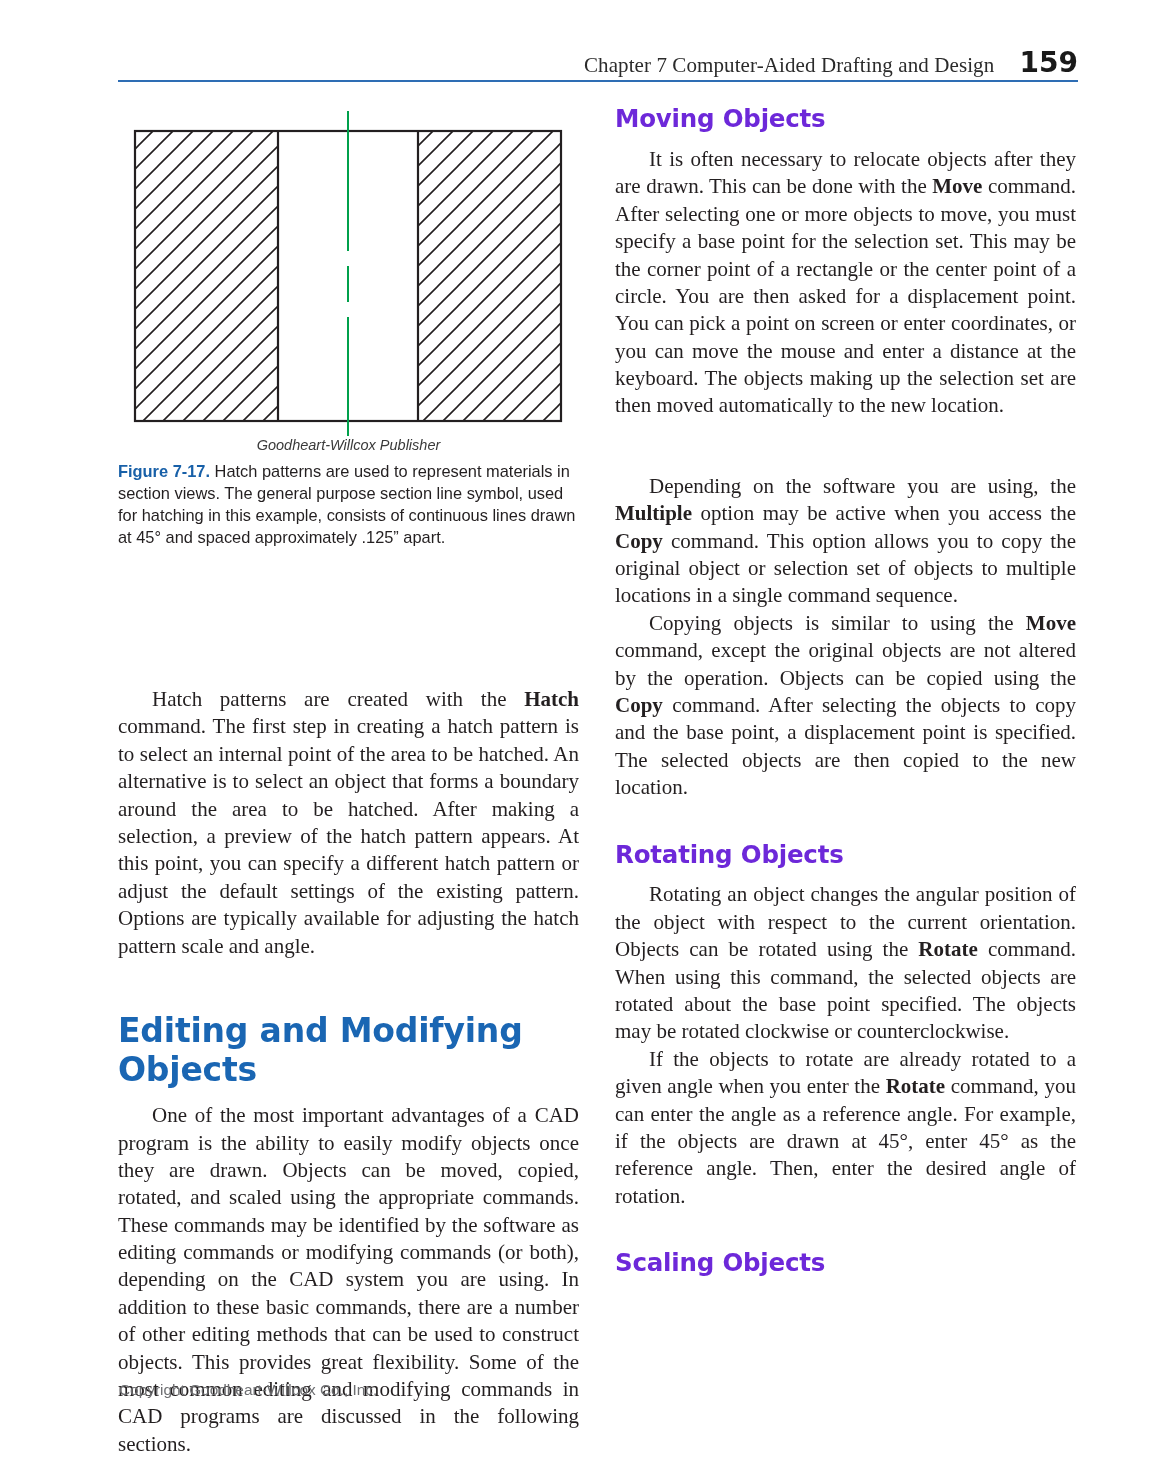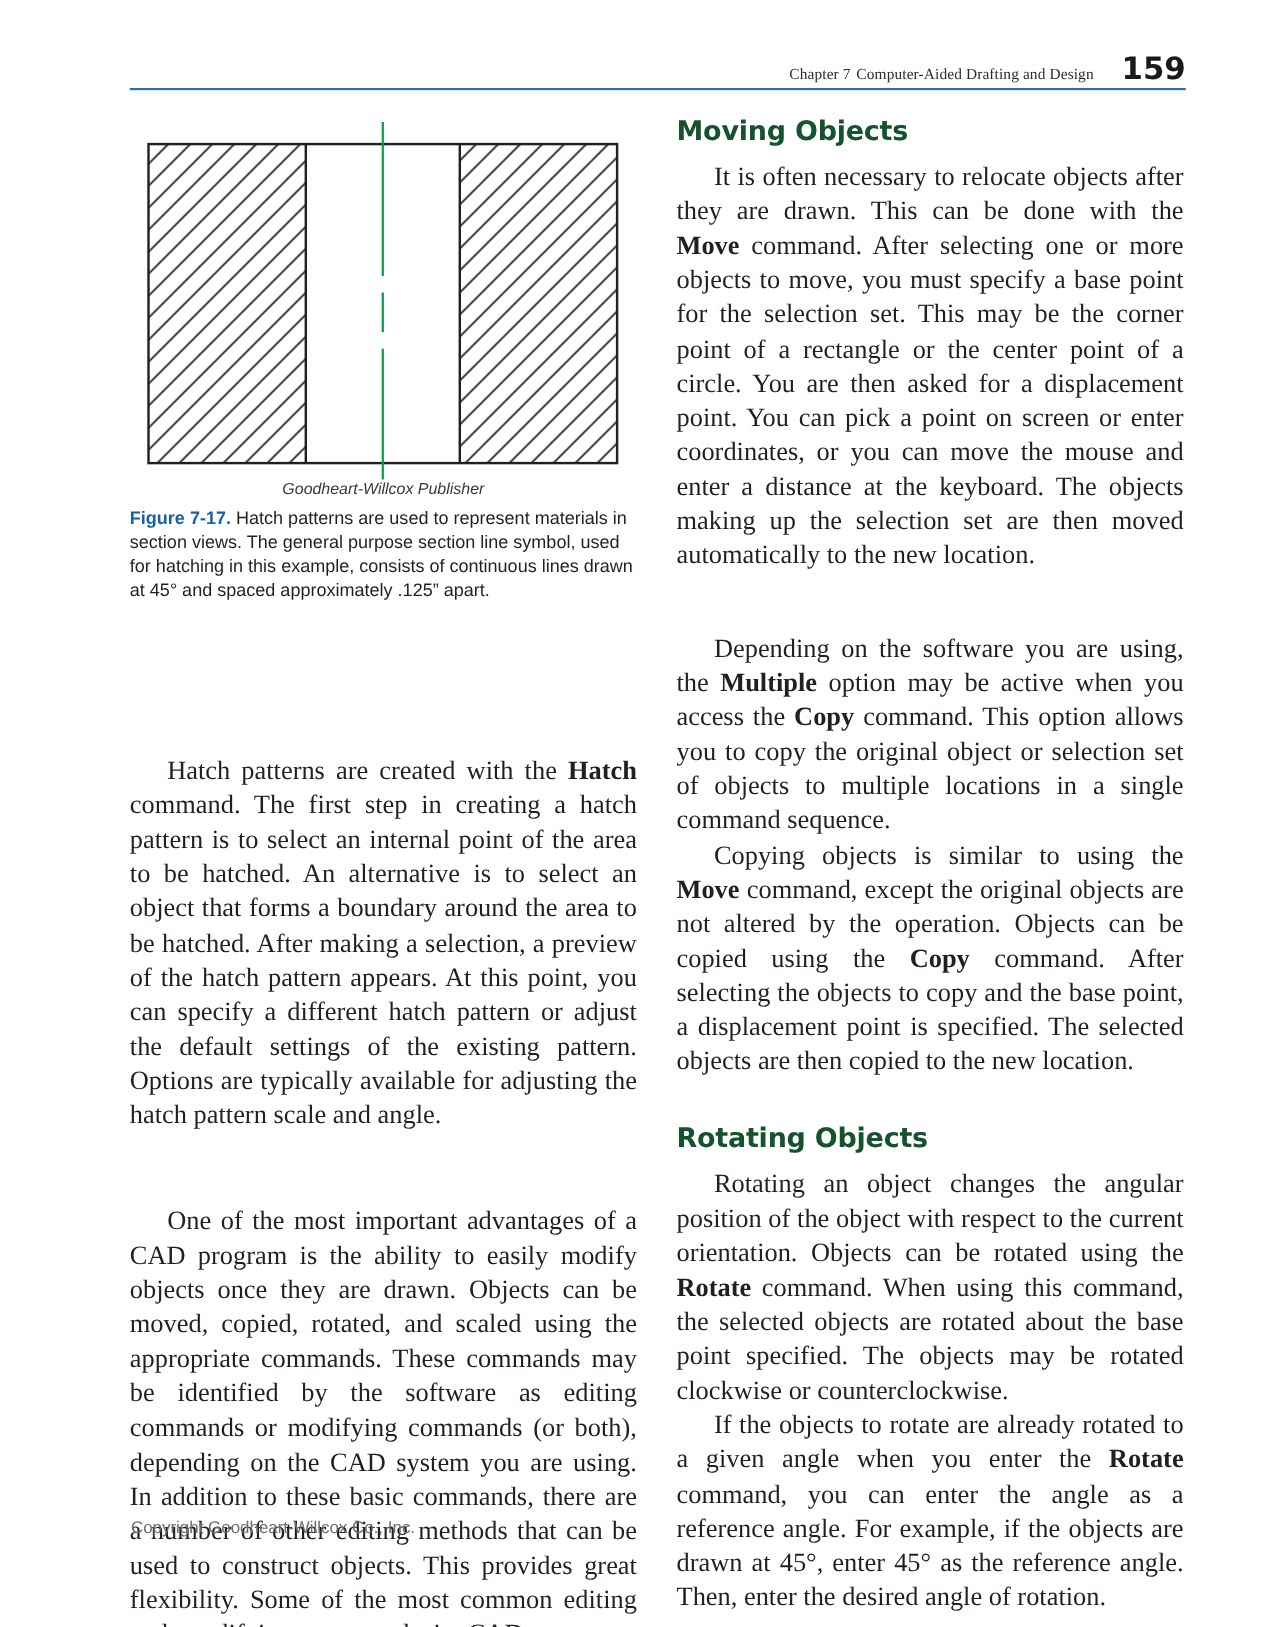--- a/index.html
+++ b/index.html
@@ -27,21 +27,21 @@
     top: 46px;
     width: 960px;
     text-align: right;
     font-family: "Liberation Serif", serif;
     font-size: 20.5px;
     color: #2b2b2b;
     letter-spacing: 0.1px;
     white-space: nowrap;
   }
   .runhead .chapno {
-    font-size: 14px;
+    font-size: 21px;
   }
   .runhead .pageno {
     font-family: "DejaVu Sans", sans-serif;
     font-weight: bold;
     font-size: 28px;
     color: #1a1a1a;
     margin-left: 20px;
     letter-spacing: 0;
   }
   .headrule {
@@ -97,21 +97,21 @@
   }
   .fig-caption .fignum {
     font-weight: bold;
     color: #1860a8;
   }
 
   
   p.body {
     margin: 0;
     font-family: "Liberation Serif", serif;
-    font-size: 24px;
+    font-size: 21px;
     line-height: 1.305;
     text-align: justify;
     text-indent: 34px;
     color: #231f20;
     -webkit-hyphens: none;
     hyphens: none;
   }
   p.body b { font-weight: bold; }
 
   h2.blue-head {
@@ -122,21 +122,21 @@
     line-height: 1.17;
     color: #1a66b3;
     letter-spacing: -0.2px;
   }
   h3.orange-head {
     margin: 0;
     font-family: "DejaVu Sans", sans-serif;
     font-weight: bold;
     font-size: 24.5px;
     line-height: 1.1;
-    color: #14532d;
+    color: #6d28d9;
     letter-spacing: -0.2px;
   }
 
   .gap-sm { height: 13px; }
   .gap-lg { height: 40px; }
   .gap-xl { height: 52px; }
 
   
   .footer {
     position: absolute;
@@ -194,20 +194,21 @@
         <span class="fignum">Figure 7-17.</span><span> Hatch patterns are used to represent materials in section views. The general purpose section line symbol, used for hatching in this example, consists of continuous lines drawn at 45° and spaced approximately .125” apart.</span>
       </div>
     </div>
 
     <div style="height:250px"></div>
 
     <p class="body"><span>Hatch patterns are created with the </span><b>Hatch</b><span> command. The first step in creating a hatch pattern is to select an internal point of the area to be hatched. An alternative is to select an object that forms a boundary around the area to be hatched. After making a selection, a preview of the hatch pattern appears. At this point, you can specify a different hatch pattern or adjust the default settings of the existing pattern. Options are typically available for adjusting the hatch pattern scale and angle.</span></p>
 
     <div class="gap-xl"></div>
 
+    <h2 class="blue-head">Editing and Modifying Objects</h2>
 
     <div class="gap-sm"></div>
 
     <p class="body">One of the most important advantages of a CAD program is the ability to easily modify objects once they are drawn. Objects can be moved, copied, rotated, and scaled using the appropriate commands. These commands may be identified by the software as editing commands or modifying commands (or both), depending on the CAD system you are using. In addition to these basic commands, there are a number of other editing methods that can be used to construct objects. This provides great flexibility. Some of the most common editing and modifying commands in CAD programs are discussed in the following sections.</p>
   </div>
 
   <div class="col col-right">
 
     <h3 class="orange-head">Moving Objects</h3>
     <div class="gap-sm"></div>

